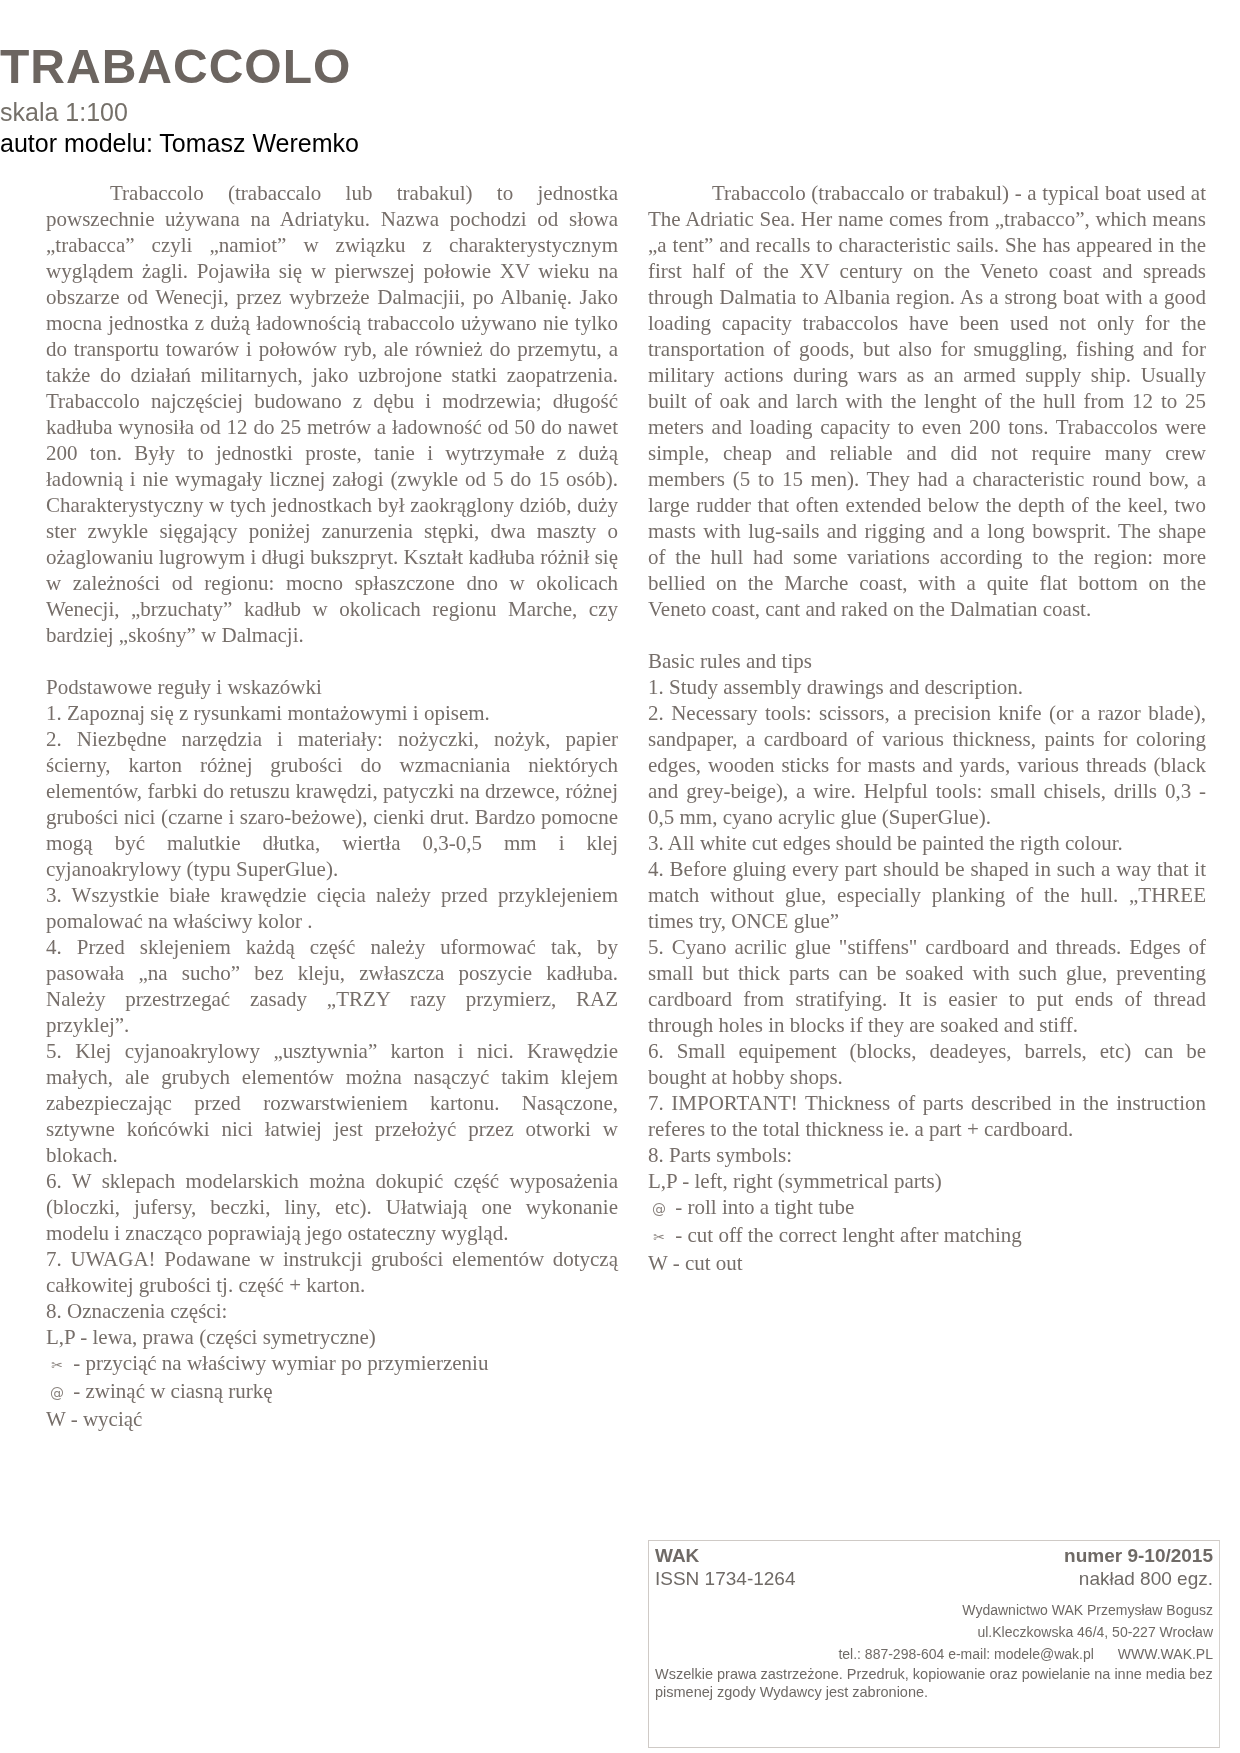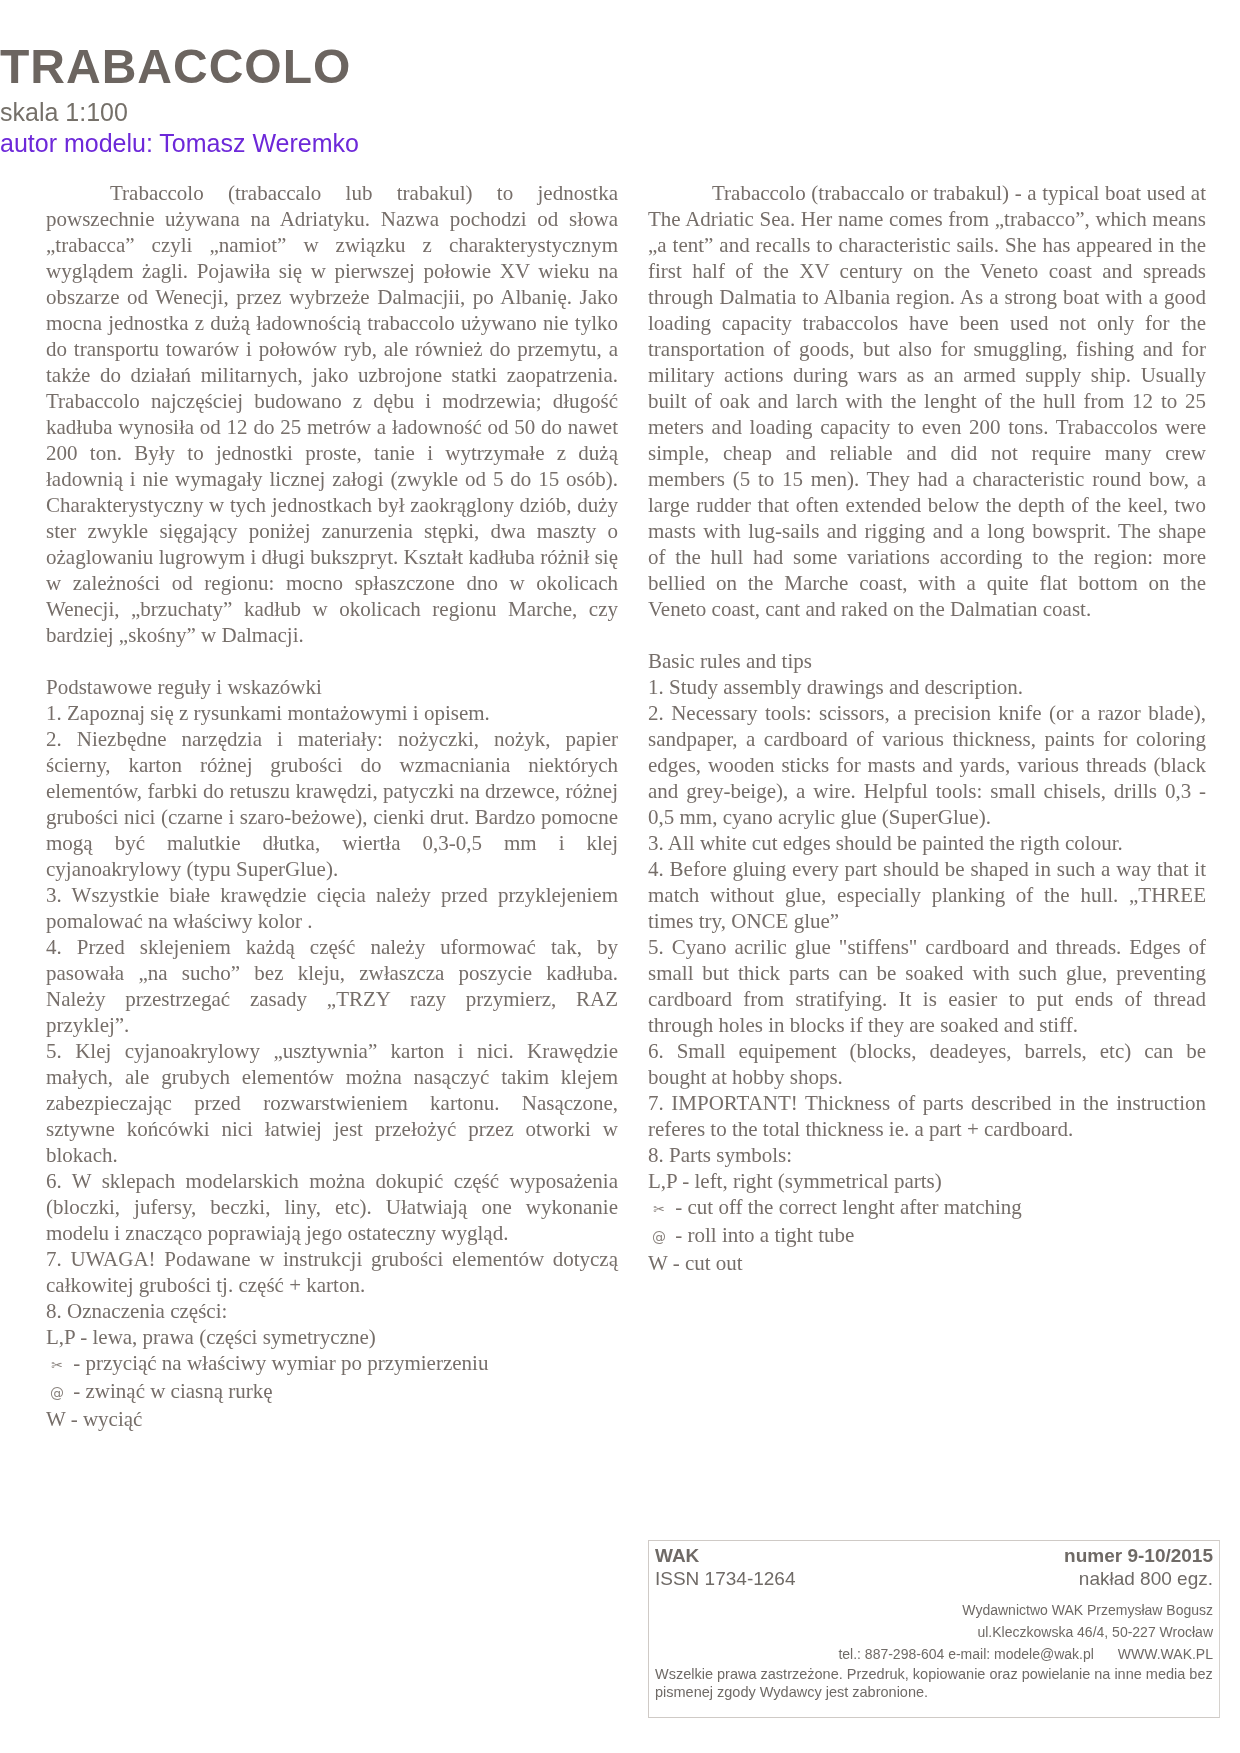--- a/index.html
+++ b/index.html
@@ -31,21 +31,21 @@
       margin-left: 0px;
     }
     .subtitle {
       font-size: 25px;
       line-height: 32px;
       color: #757069;
     }
     .author {
       font-size: 25px;
       line-height: 30px;
-      color: #6d28d9;
+      color: #000000;
     }
     .col {
       position: absolute;
       top: 180px;
       width: 570px;
       font-size: 21px;
       line-height: 26px;
       text-align: justify;
     }
     .col-left { left: 46px; width: 572px; }
@@ -60,21 +60,21 @@
       text-align: center;
       font-family: "DejaVu Sans", sans-serif;
       font-size: 14px;
       color: #8a837e;
     }
     .imprint {
       position: absolute;
       left: 648px;
       top: 1540px;
       width: 572px;
-      height: 178px;
+      height: 208px;
       border: 1px solid #cfcac6;
       border-right-color: #d6d2ce;
       box-sizing: border-box;
       font-family: "Liberation Sans", "DejaVu Sans", sans-serif;
       color: #6f6a66;
       padding: 4px 6px 0 6px;
     }
     .imprint .row {
       display: flex;
       justify-content: space-between;
@@ -124,22 +124,22 @@
   <p class="rule-line">Basic rules and tips</p>
   <p class="rule-line">1. Study assembly drawings and description.</p>
   <p class="rule-line">2. Necessary tools: scissors, a precision knife (or a razor blade), sandpaper, a cardboard of various thickness, paints for coloring edges, wooden sticks for masts and yards, various threads (black and grey-beige), a wire. Helpful tools: small chisels, drills 0,3 - 0,5 mm, cyano acrylic glue (SuperGlue).</p>
   <p class="rule-line">3. All white cut edges should be painted the rigth colour.</p>
   <p class="rule-line">4. Before gluing every part should be shaped in such a way that it match without glue, especially planking of the hull. „THREE times try, ONCE glue”</p>
   <p class="rule-line">5. Cyano acrilic glue "stiffens" cardboard and threads. Edges of small but thick parts can be soaked with such glue, preventing cardboard from stratifying. It is easier to put ends of thread through holes in blocks if they are soaked and stiff.</p>
   <p class="rule-line">6. Small equipement (blocks, deadeyes, barrels, etc) can be bought at hobby shops.</p>
   <p class="rule-line">7. IMPORTANT! Thickness of parts described in the instruction referes to the total thickness ie. a part + cardboard.</p>
   <p class="rule-line">8. Parts symbols:</p>
   <p class="rule-line"><span>L,P - left, right (symmetrical parts)</span></p>
+  <p class="rule-line"><span class="sym">@</span><span> - roll into a tight tube</span></p>
   <p class="rule-line"><span class="sym">✂</span><span> - cut off the correct lenght after matching</span></p>
-  <p class="rule-line"><span class="sym">@</span><span> - roll into a tight tube</span></p>
   <p class="rule-line"><span>W - cut out</span></p>
 </div>
 
 <div class="imprint">
   <div class="row">
     <span class="brand">WAK</span>
     <span class="issue">numer 9-10/2015</span>
   </div>
   <div class="row">
     <span class="issn">ISSN 1734-1264</span>

